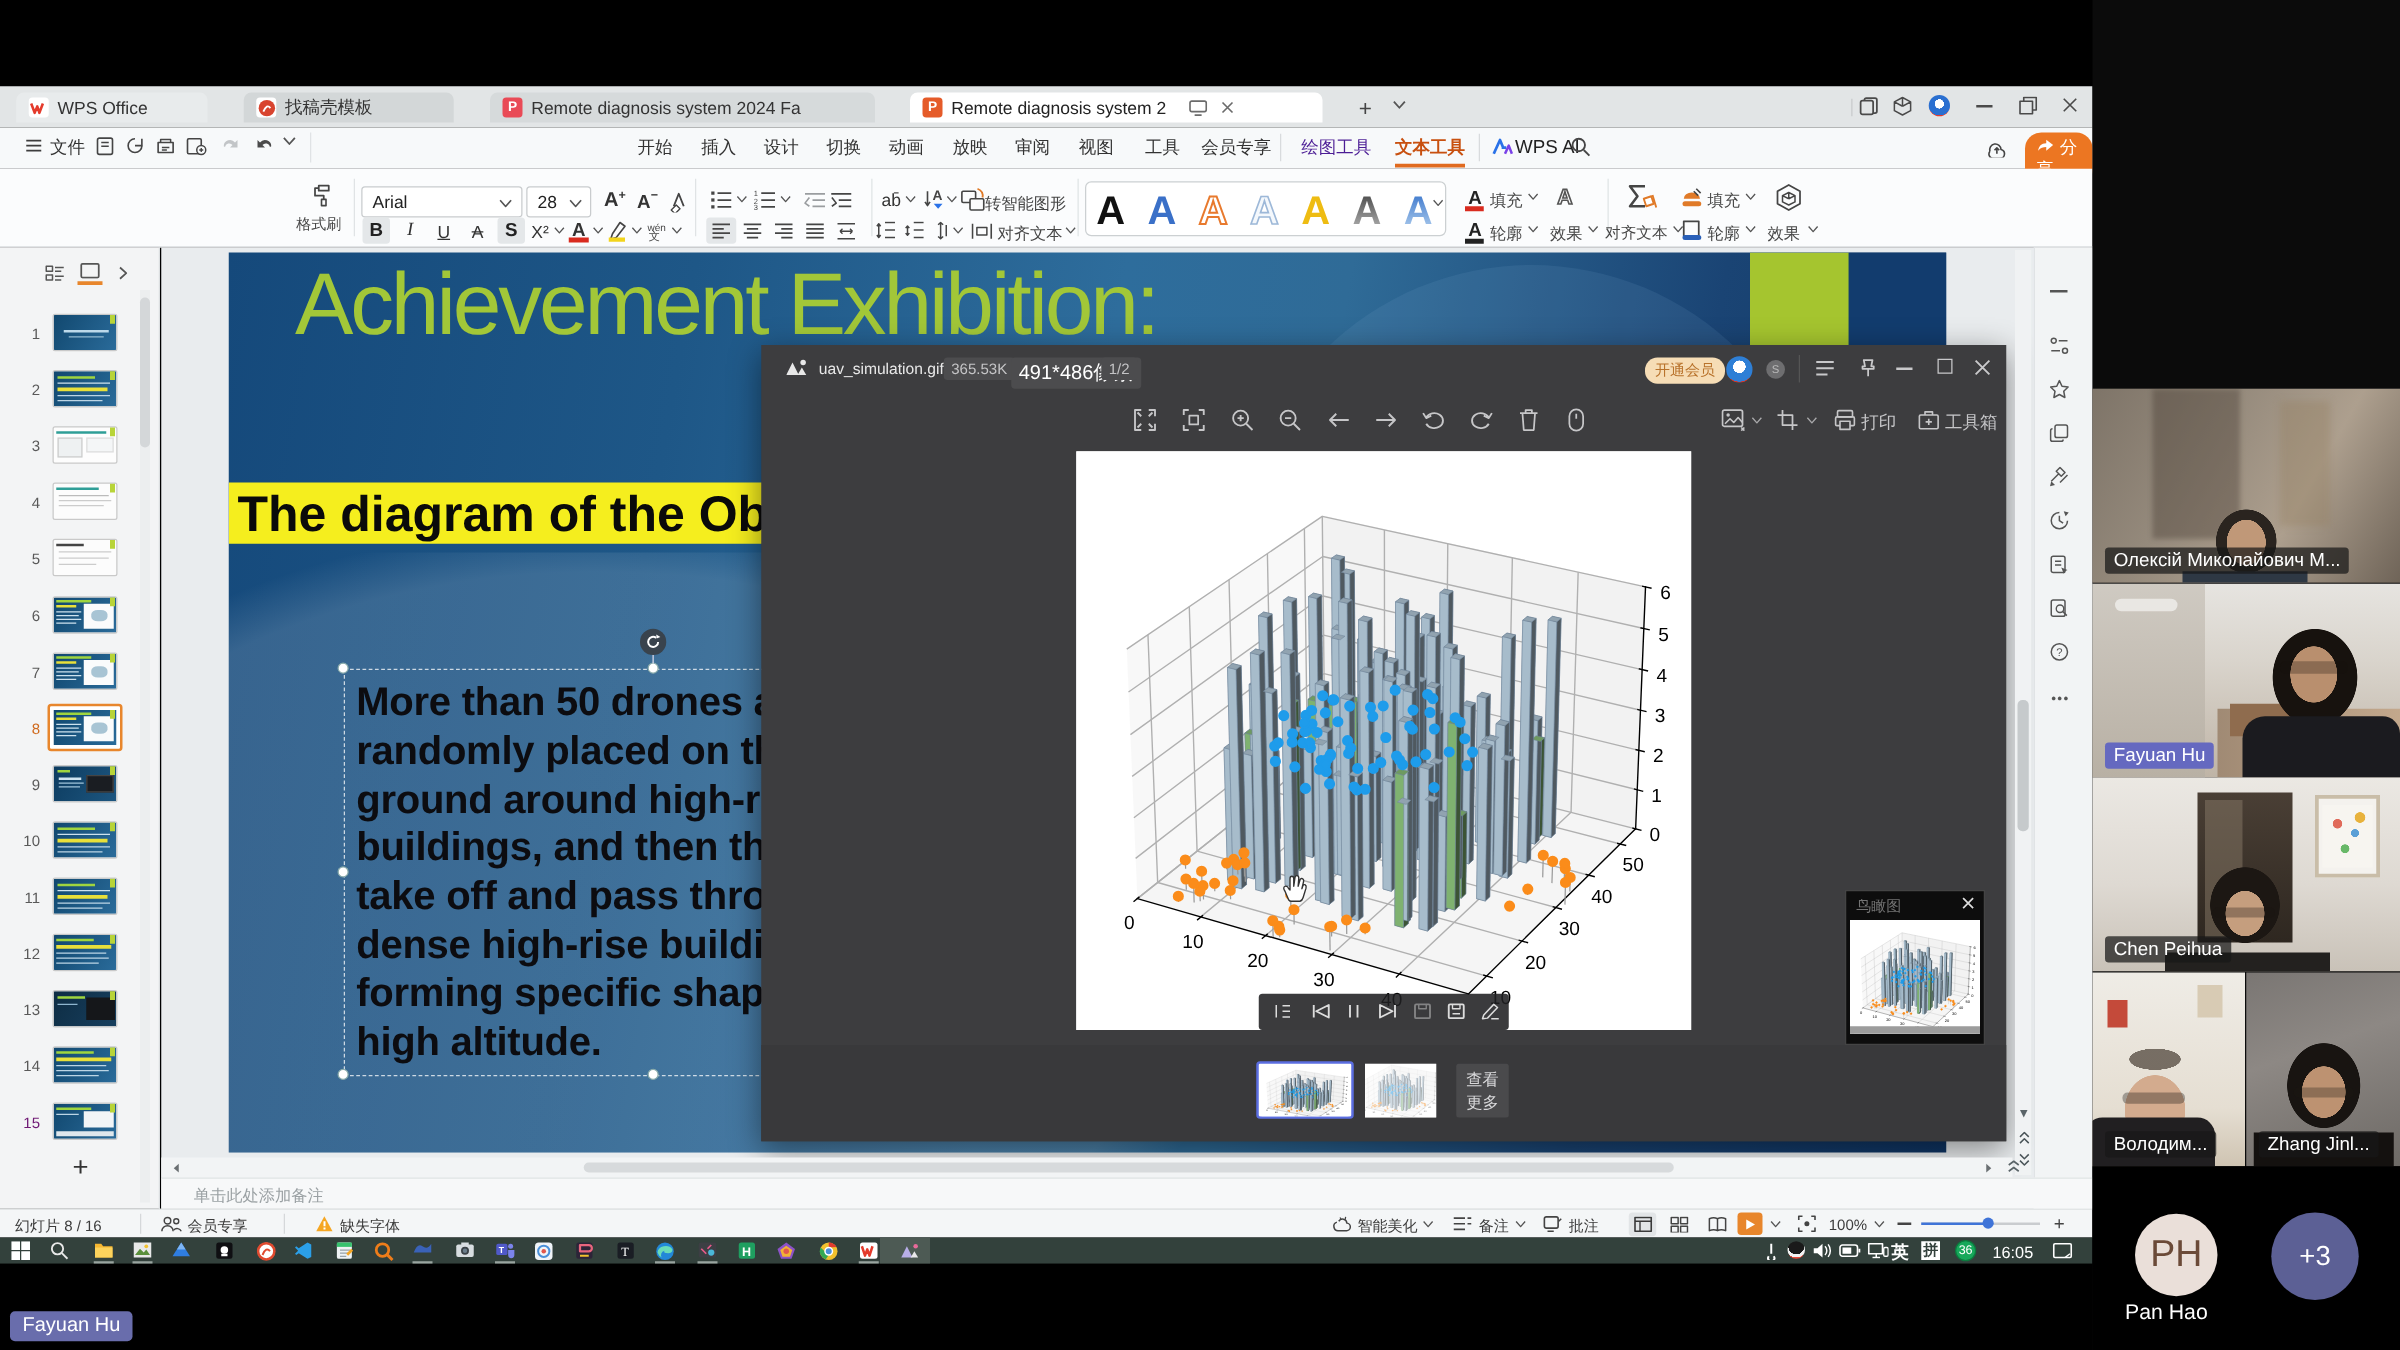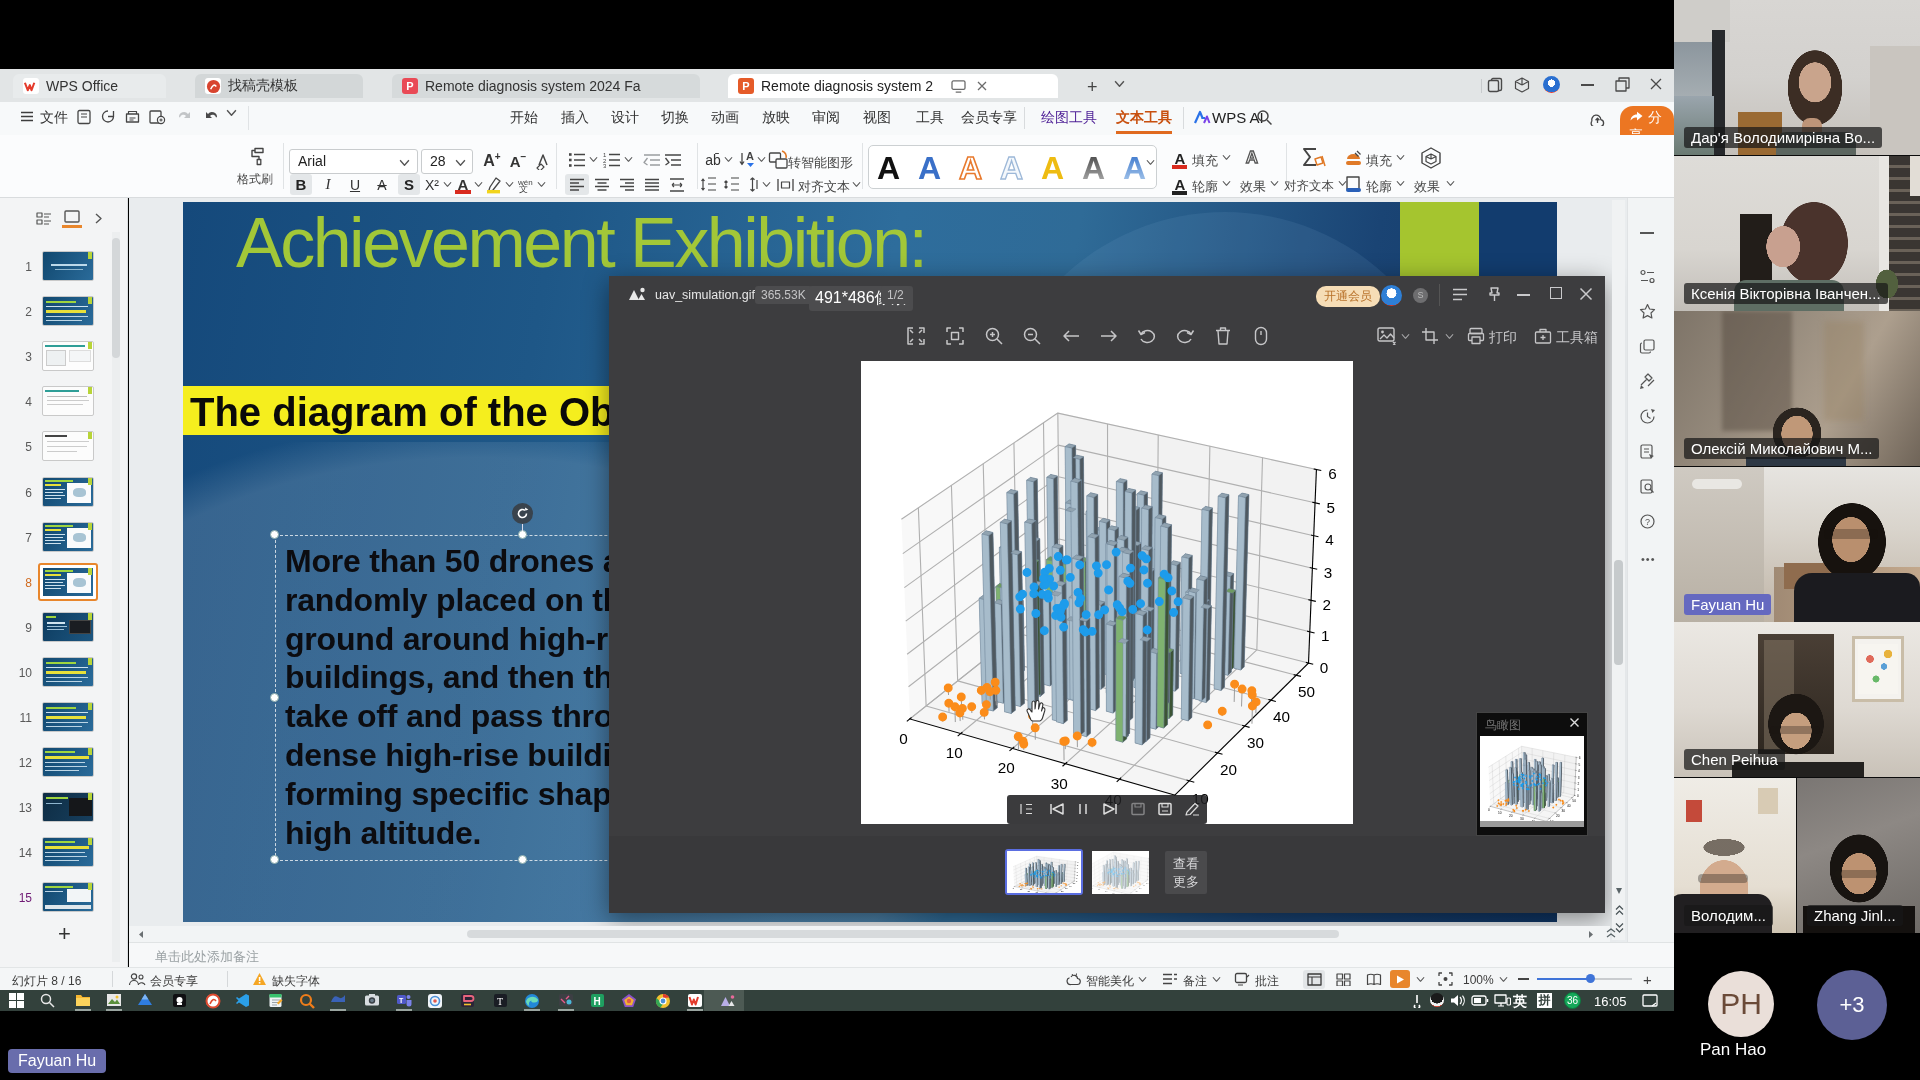--- a/index.html
+++ b/index.html
@@ -2193,45 +2193,21 @@
           <rect x="1" y="1" width="14" height="11" rx="1" fill="none" stroke="#fff" stroke-width="1.3"></rect>
           <path d="M10 12 l4-3" stroke="#fff" stroke-width="1.2"></path>
         </svg>
       </div>
 </div>
 <div class="abs" id="blackbottom">
   <div class="abs" style="left:8px;top:38px;background:rgba(120,124,196,.88);color:#fff;font-size:16px;padding:3px 10px;border-radius:4px">Fayuan Hu</div>
 </div>
 <div class="abs" id="sidebar">
 
-  <div class="vcell" style="top:0;height:155px;background:linear-gradient(180deg,#d8d6d3 0%,#d3d1ce 50%,#c4c0ba 100%)">
-    <div class="abs" style="left:0;top:38px;width:46px;height:117px;background:linear-gradient(180deg,#8a949c,#a8b0b4 55%,#7a8480)"></div>
-    <div class="abs" style="left:0;top:0;width:56px;height:42px;background:#cfcdc9"></div>
-    <div class="abs" style="left:38px;top:30px;width:13px;height:125px;background:#26282b"></div>
-    <div class="abs" style="left:0;top:96px;width:40px;height:60px;background:linear-gradient(180deg,#9aa5ad,#6a7a72)"></div>
-    <div class="abs" style="left:64px;top:112px;width:44px;height:43px;background:#9a6a33"></div>
-    <div class="abs" style="left:196px;top:46px;width:50px;height:110px;background:#c9c5bf"></div>
-    <div class="abs" style="left:96px;top:28px;width:90px;height:130px;background:radial-gradient(ellipse 45px 62px at 50% 46%,#3c2d24 0 60%,transparent 61%)"></div>
-    <div class="abs" style="left:114px;top:52px;width:54px;height:66px;background:radial-gradient(ellipse 26px 32px at 50% 46%,#c9a48c 0 62%,transparent 63%)"></div>
-    <div class="abs" style="left:128px;top:118px;width:20px;height:26px;background:#bd9478;border-radius:8px"></div>
-    <div class="abs" style="left:102px;top:132px;width:80px;height:24px;background:#5c6660;border-radius:10px 10px 0 0"></div>
-    <div class="vlabel">Дар'я Володимирівна Во...</div>
-  </div>
-
-  <div class="vcell" style="top:155.5px;height:155px;background:linear-gradient(180deg,#dedcd8 0%,#d8d5d0 60%,#c2beb8 100%)">
-    <div class="abs" style="left:66px;top:58px;width:32px;height:72px;background:#221d19"></div>
-    <div class="abs" style="left:214px;top:0;width:32px;height:155px;background:repeating-linear-gradient(180deg,#3a3632 0 9px,#6a6258 9px 12px)"></div>
-        <div class="abs" style="left:236px;top:0;width:10px;height:40px;background:#e2ddd6"></div>
-    <div class="abs" style="left:205px;top:0;width:10px;height:155px;background:#e8e6e2"></div>
-    <div class="abs" style="left:192px;top:100px;width:42px;height:56px;background:radial-gradient(ellipse 20px 26px at 50% 50%,#52603e 0 55%,transparent 56%)"></div>
-    <div class="abs" style="left:82px;top:20px;width:116px;height:140px;background:radial-gradient(ellipse 56px 68px at 50% 48%,#4a332c 0 60%,transparent 61%)"></div>
-    <div class="abs" style="left:84px;top:58px;width:56px;height:68px;background:radial-gradient(ellipse 27px 33px at 45% 48%,#c8a08f 0 62%,transparent 63%)"></div>
-    <div class="abs" style="left:60px;top:124px;width:110px;height:32px;background:#5e6e64;border-radius:12px 12px 0 0"></div>
-    <div class="vlabel">Ксенія Вікторівна Іванчен...</div>
-  </div>
+
 
   <div class="vcell" style="top:311px;height:155px;background:linear-gradient(160deg,#8a8072 0%,#9a9088 30%,#b0a294 60%,#8a7d6e 100%)">
     <div class="abs" style="left:0;top:0;width:246px;height:155px;background:linear-gradient(120deg,#7e7468 0%,#958a7c 35%,#ad9f8e 65%,#6f6458 100%)"></div>
     <div class="abs" style="left:48px;top:0;width:70px;height:120px;background:rgba(60,50,40,.35);filter:blur(2px)"></div>
     <div class="abs" style="left:150px;top:10px;width:40px;height:100px;background:rgba(150,130,100,.4);filter:blur(3px)"></div>
     <div class="abs" style="left:80px;top:78px;width:86px;height:80px;background:radial-gradient(ellipse 40px 42px at 50% 55%,#2a241f 0 60%,transparent 61%)"></div>
     <div class="abs" style="left:98px;top:96px;width:50px;height:56px;background:radial-gradient(ellipse 25px 29px at 50% 48%,#c09878 0 62%,transparent 63%)"></div>
     <div class="abs" style="left:72px;top:146px;width:100px;height:10px;background:#2e3844"></div>
     <div class="vlabel">Олексій Миколайович М...</div>
   </div>

